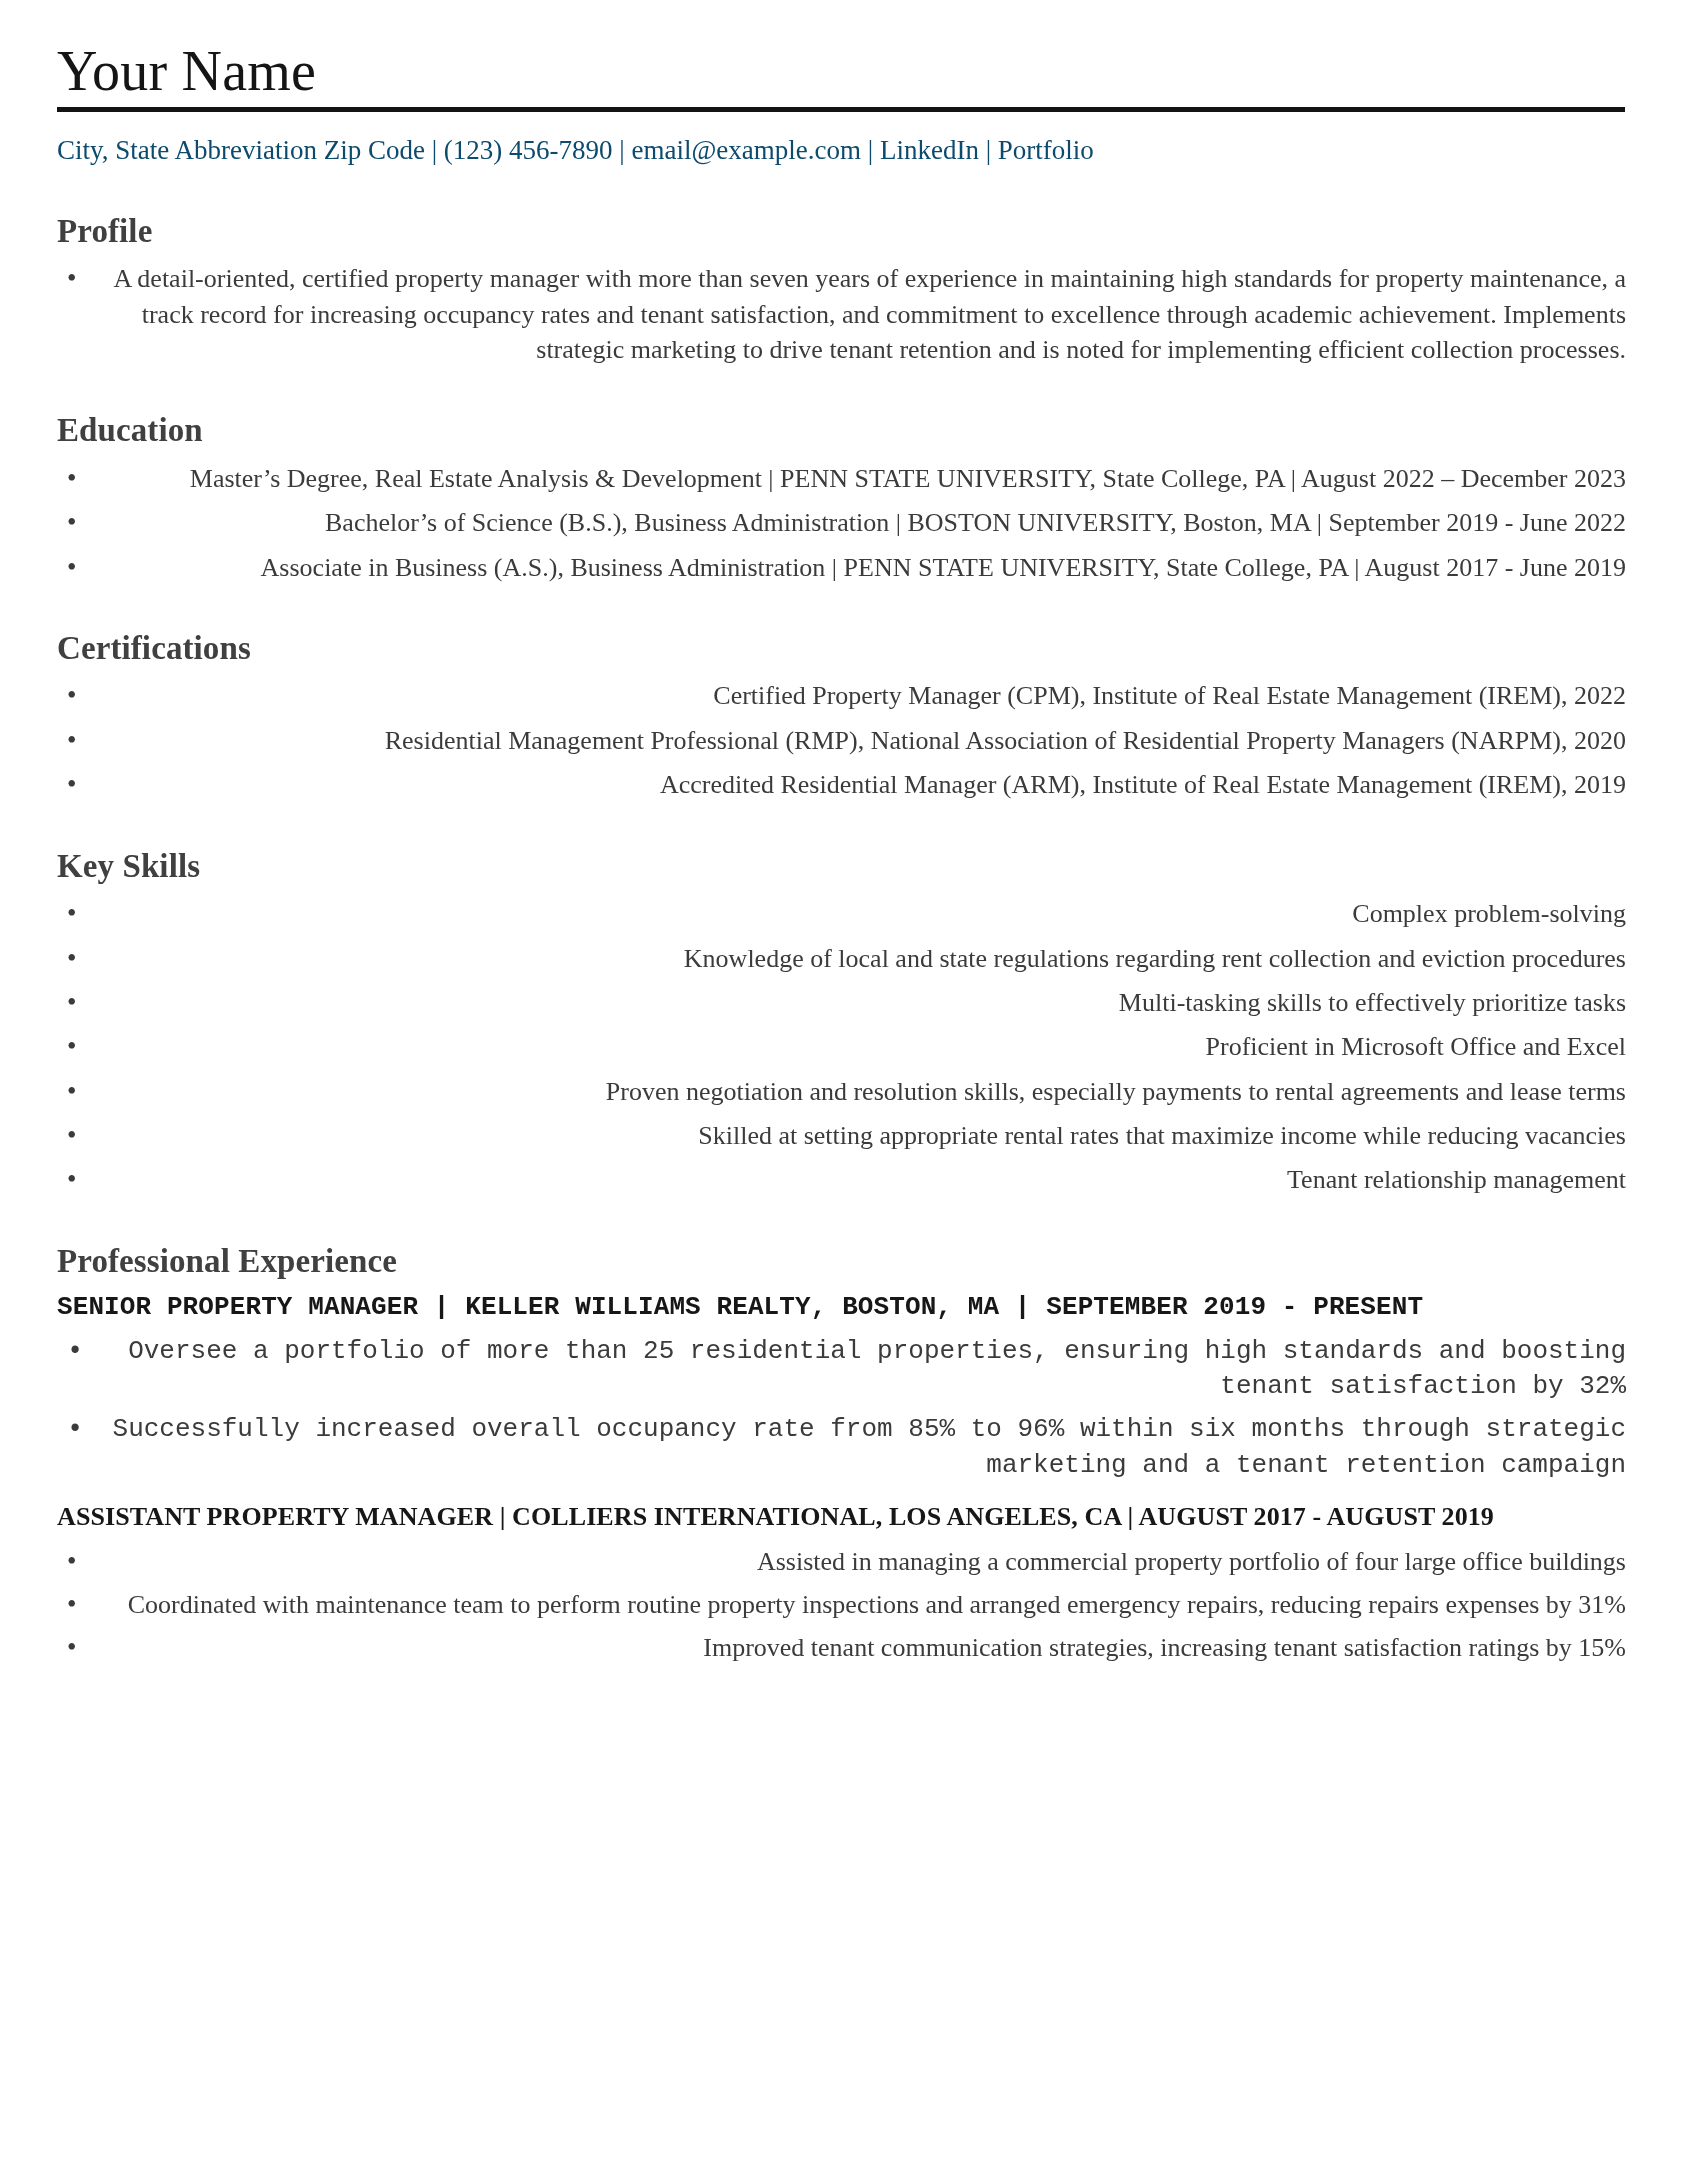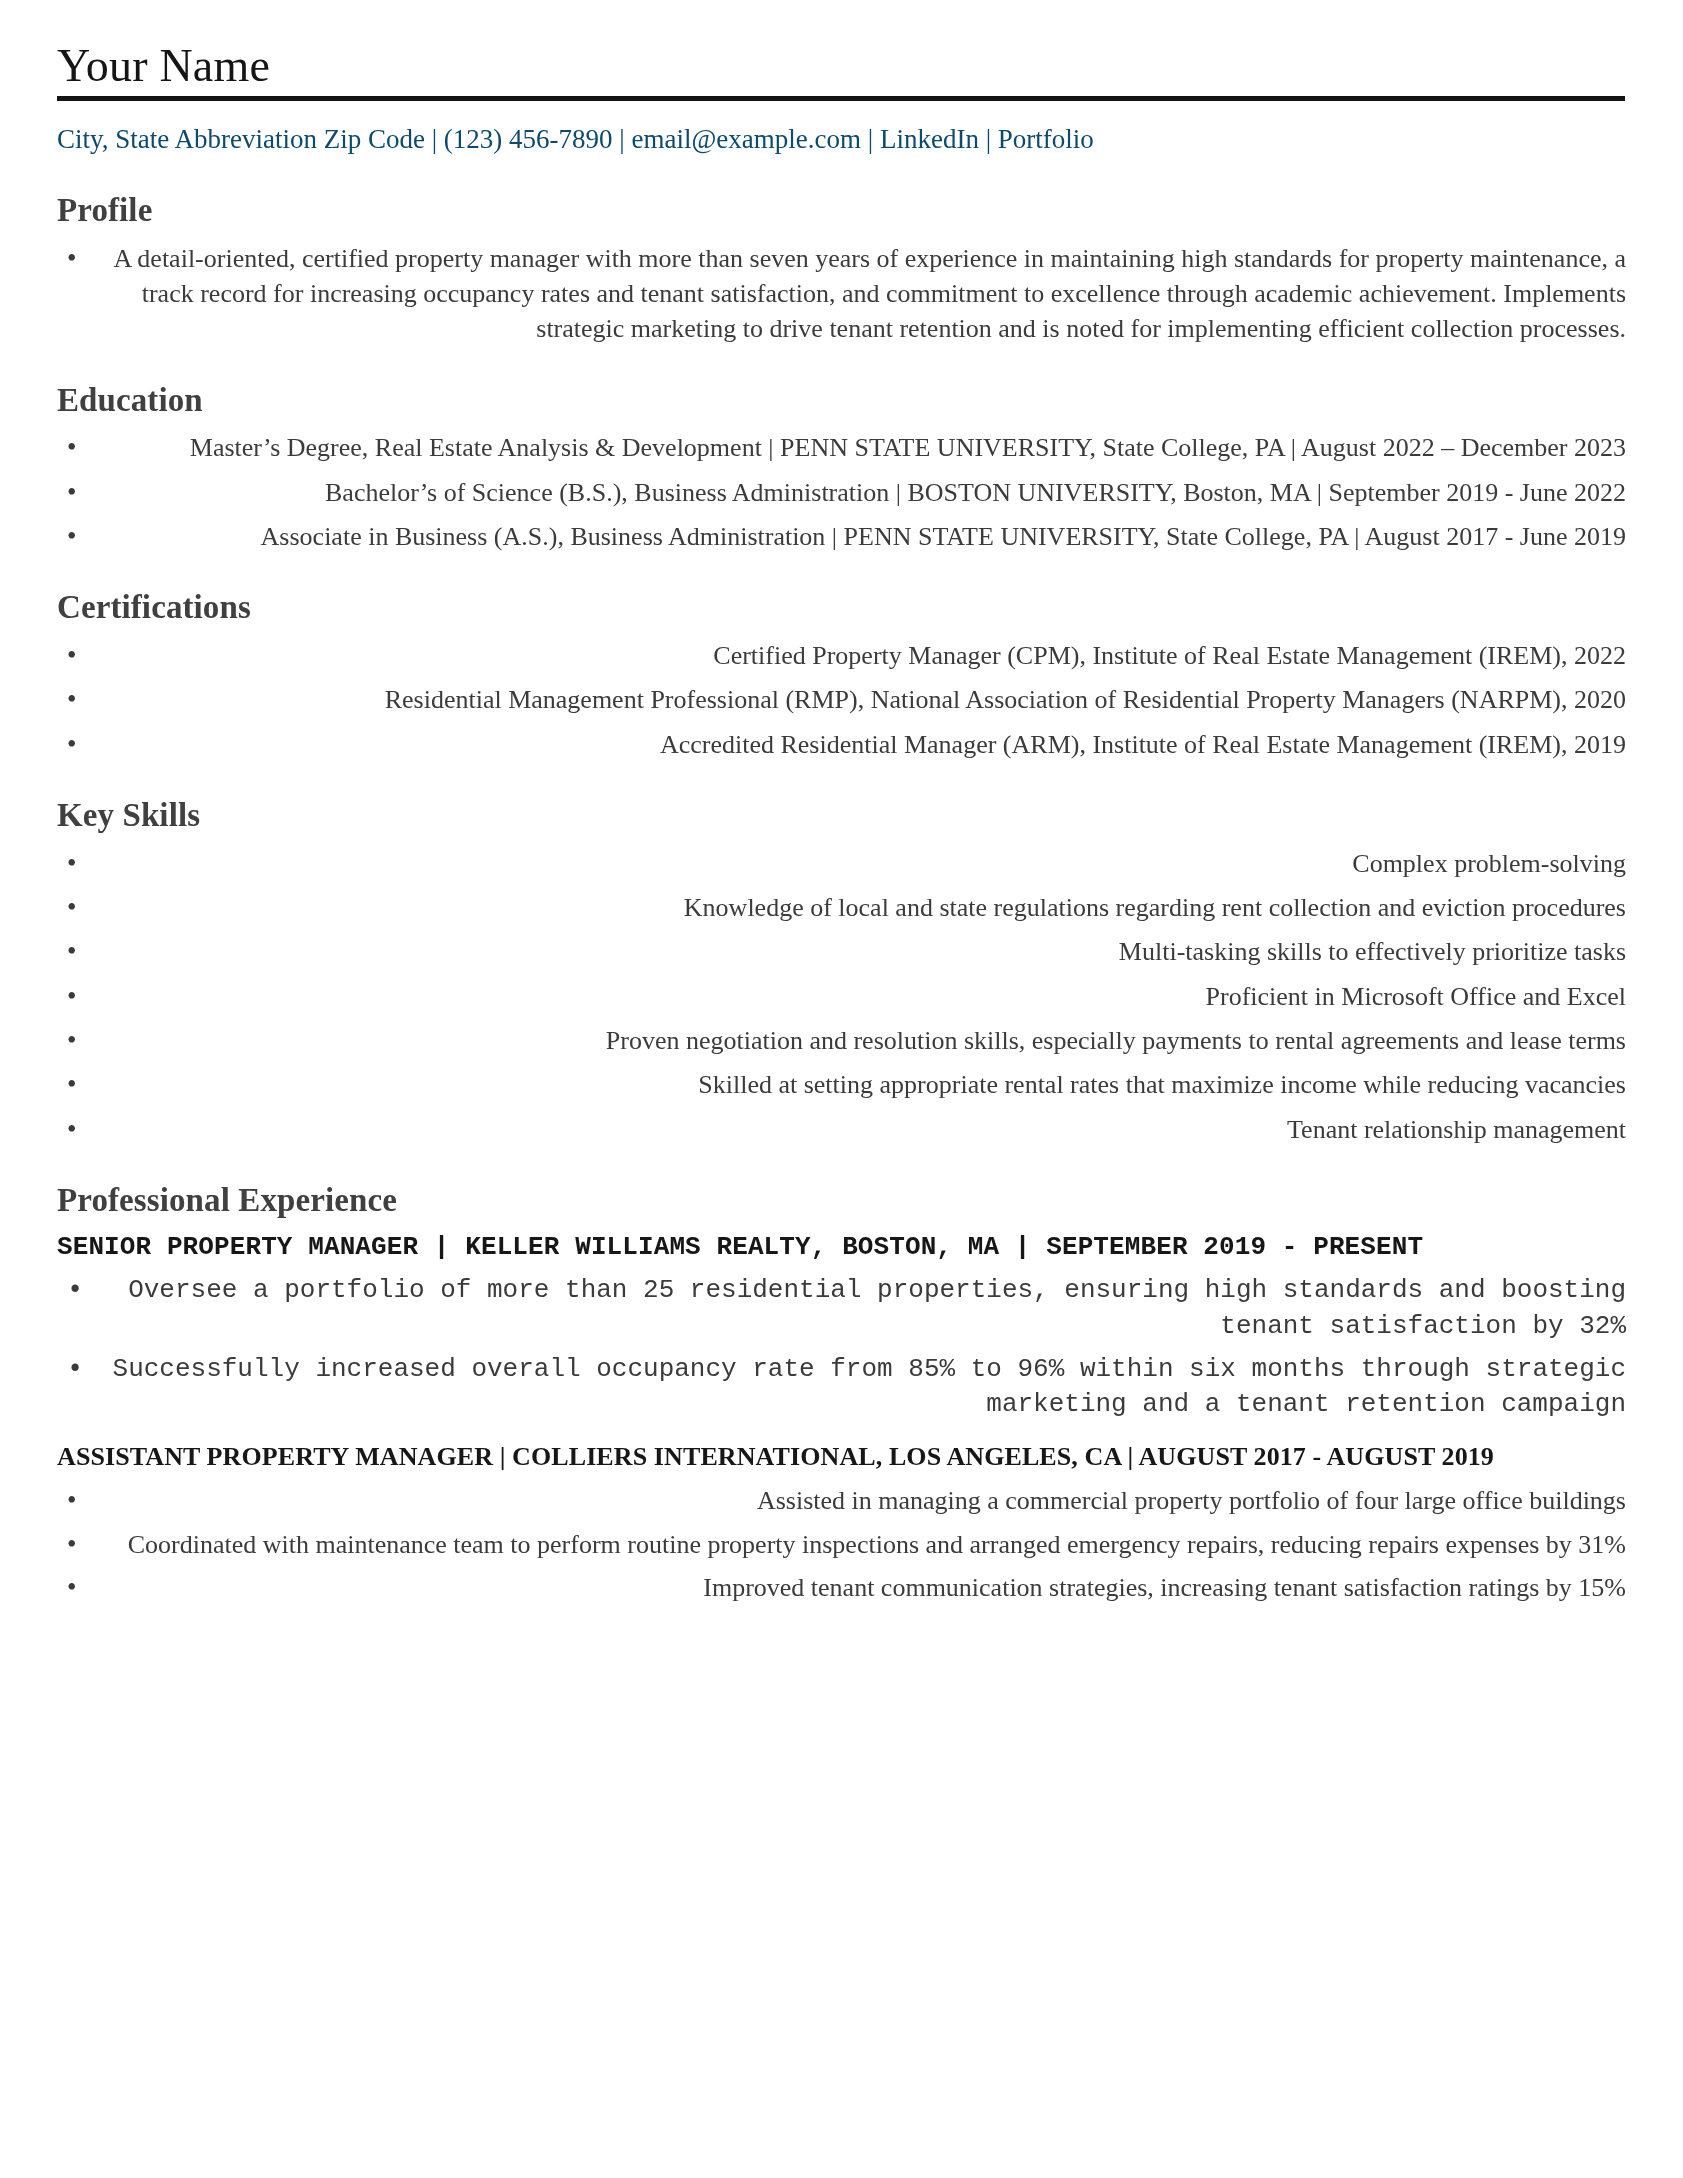--- a/index.html
+++ b/index.html
@@ -17,21 +17,21 @@
   .page {
     box-sizing: border-box;
     width: 1683px;
     height: 2178px;
     padding: 42px 57px 0 57px;
     background: #ffffff;
   }
 
   
   .name {
-    font-size: 46px;
+    font-size: 56px;
     line-height: 1.05;
     font-weight: 400;
     color: #151515;
     letter-spacing: 0.2px;
     margin: 0 0 6px 0;
     white-space: nowrap;
   }
   .name-rule {
     height: 5px;
     background: #141414;
@@ -41,21 +41,21 @@
   .contact {
     font-size: 27px;
     line-height: 1.25;
     color: #0c4a6e;
     margin: 0 0 10px 0;
     white-space: nowrap;
   }
 
   
   .section {
-    margin-top: 34px;
+    margin-top: 44px;
   }
   .section-title {
     font-size: 33px;
     font-weight: 700;
     color: #404040;
     line-height: 1.2;
     margin: 0 0 10px 0;
     letter-spacing: 0.1px;
   }
 

